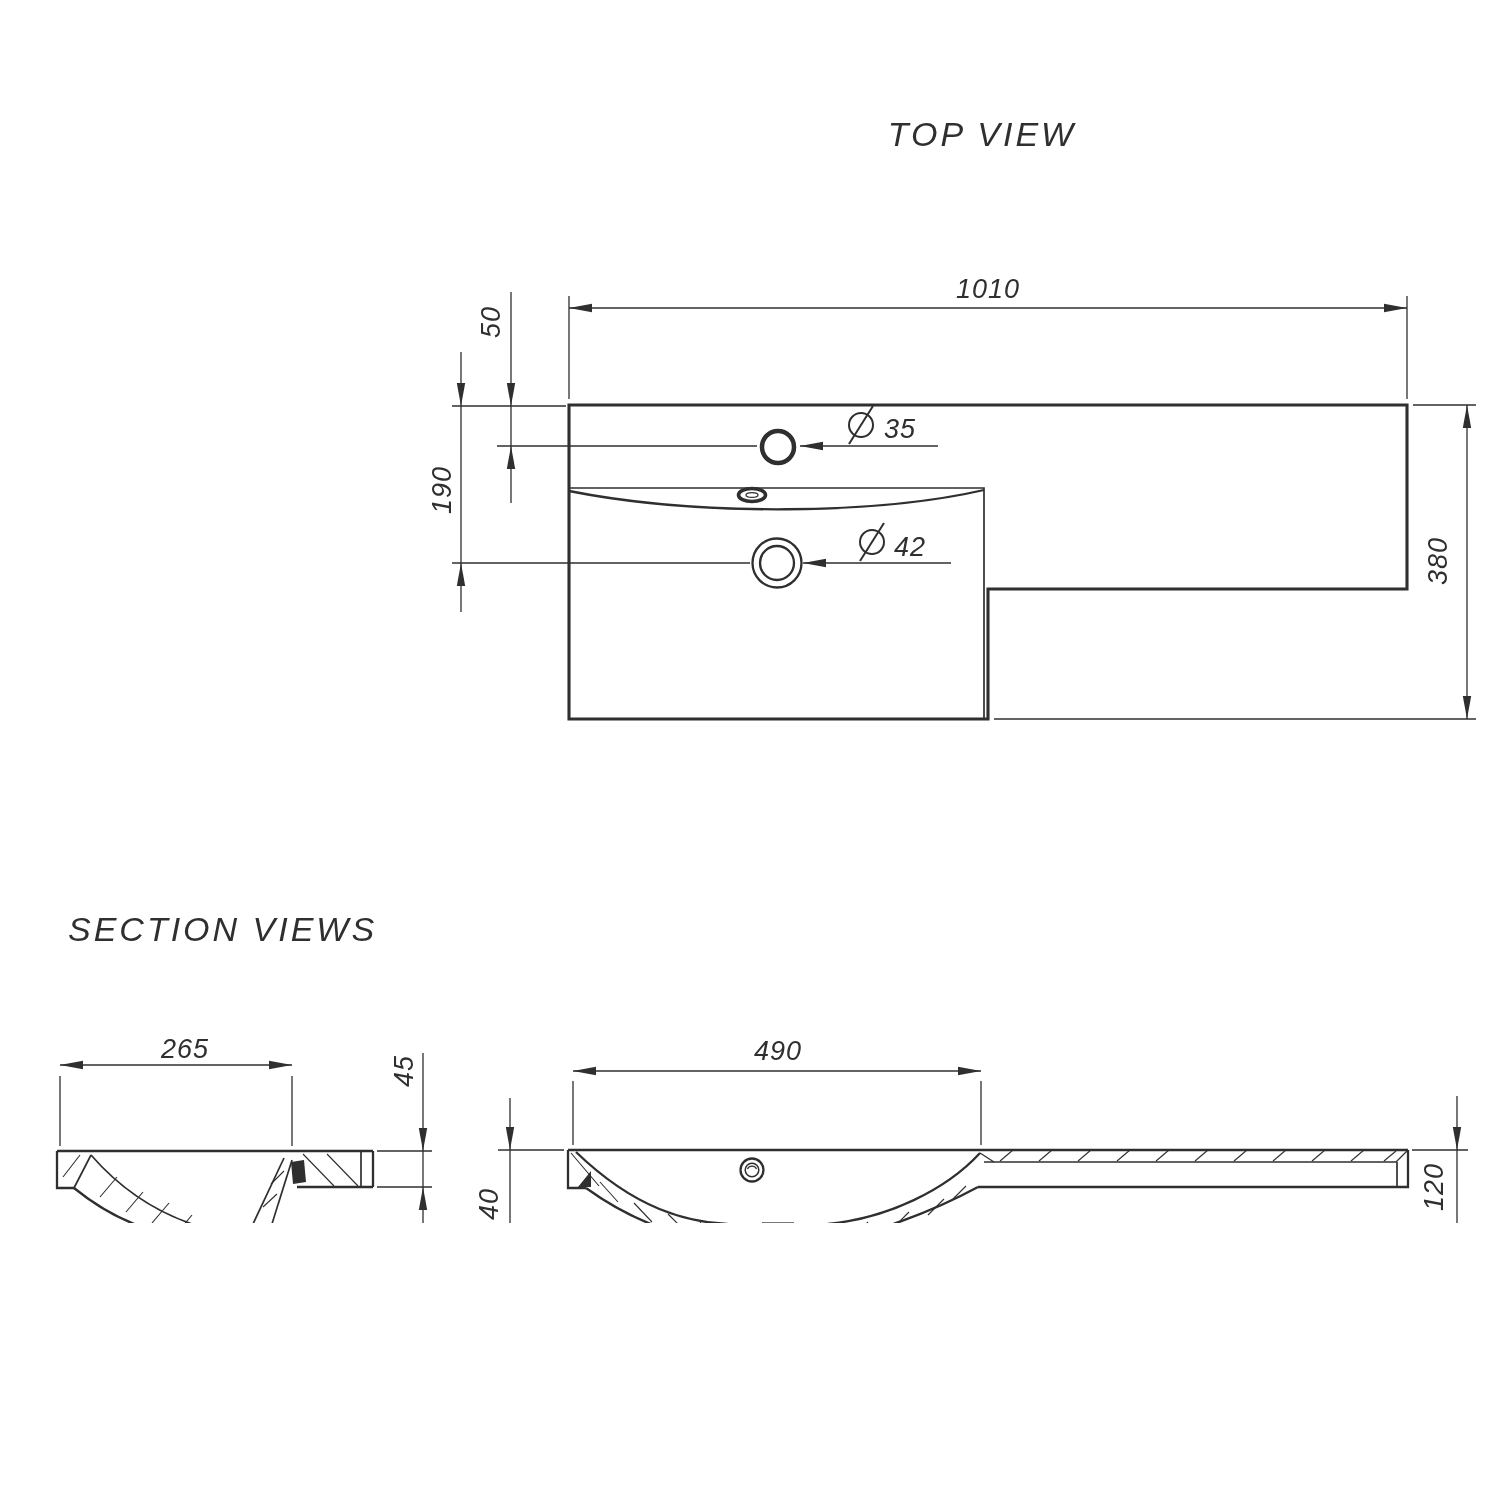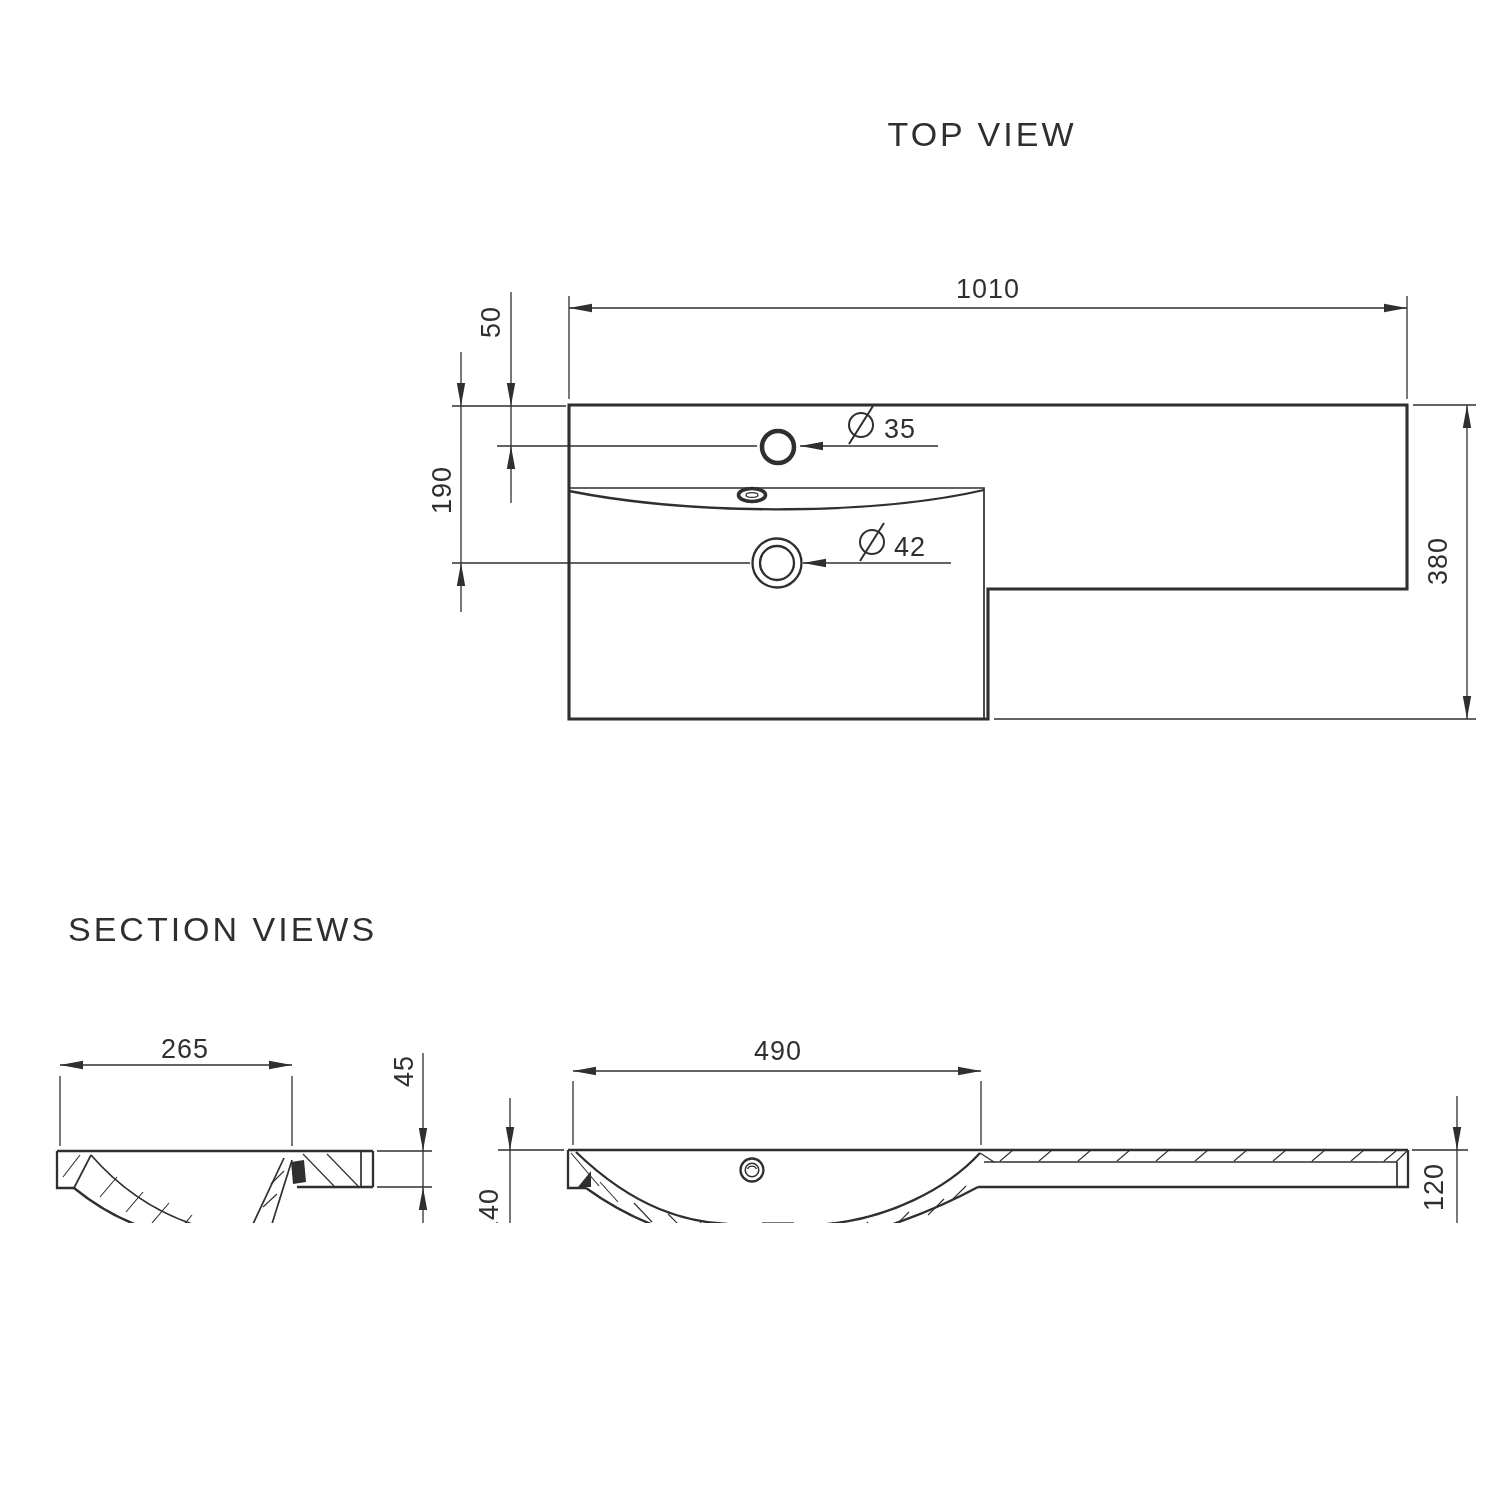--- a/index.html
+++ b/index.html
@@ -1,16 +1,16 @@
 <!DOCTYPE html>
 <html><head>
 <meta charset="utf-8">
 <style>
   html,body{margin:0;padding:0;background:#ffffff;}
-  .page{width:1500px;height:1223px;position:relative;background:#ffffff;overflow:hidden;}
+  .page{width:1500px;height:1223px;position:relative;background:#ffffff;overflow:hidden;font-style:italic;}
   svg{display:block;}
   text{font-family:"Liberation Sans","DejaVu Sans",sans-serif;fill:#2f2f2f;}
   .title-txt{font-size:34px;letter-spacing:3px;font-weight:400;}
   .dim-txt{font-size:27px;letter-spacing:1px;font-weight:400;}
   .ln{stroke:#2f2f2f;fill:none;}
   .thin{stroke-width:1.3;}
   .med{stroke-width:1.7;}
   .thick{stroke-width:2.3;}
   .outline{stroke-width:3.1;}
   .hatch{stroke:#2f2f2f;stroke-width:1.1;fill:none;}

